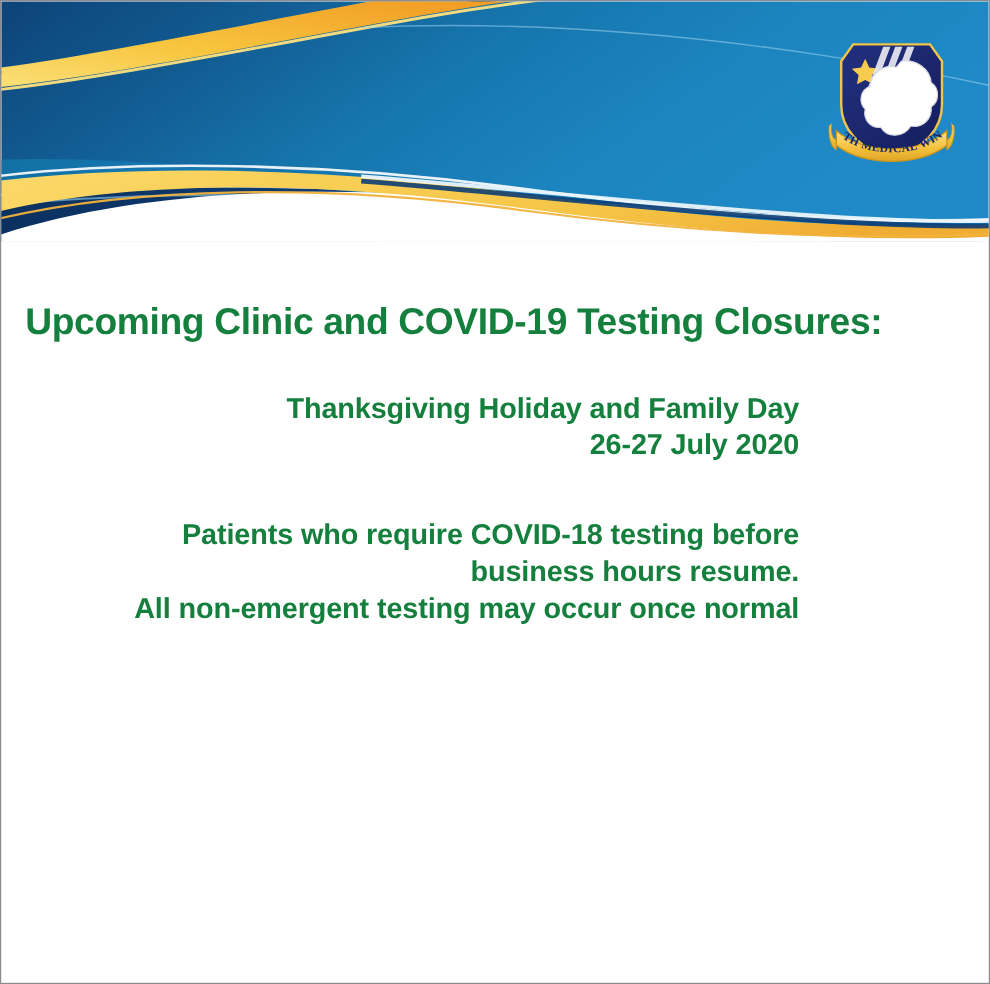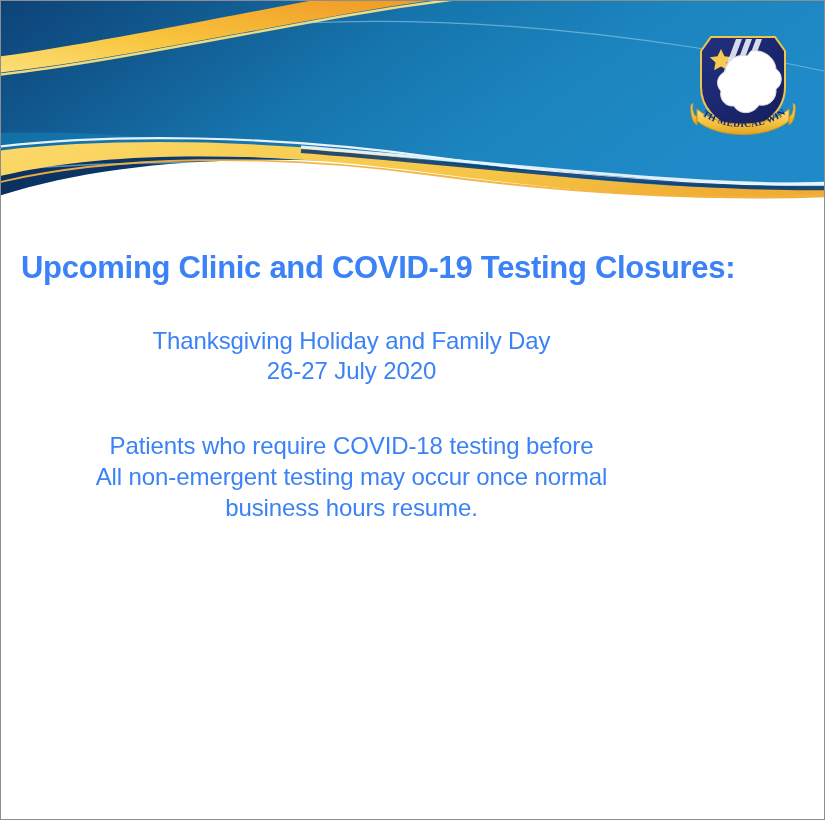--- a/index.html
+++ b/index.html
@@ -48,38 +48,38 @@
     width: 108px;
     height: 118px;
   }
 
   
   .content {
     position: absolute;
     left: 0;
     top: 232px;
     width: 701px;
-    text-align: center;
-    color: #3b82f6;
+    text-align: right;
+    color: #15803d;
   }
   .headline {
     font-size: 31px;
     font-weight: 700;
     letter-spacing: -0.3px;
     line-height: 1.12;
     margin: 0 0 0 0;
     padding: 18px 20px 0 20px;
     white-space: nowrap;
   }
   .para {
-    margin: 0;
+    margin: 16px;
     padding: 0 20px;
     font-size: 24px;
     line-height: 1.28;
-    font-weight: 400;
+    font-weight: 700;
     letter-spacing: -0.1px;
   }
   .block-date { margin-top: 40px; }
   .block-body { margin-top: 44px; }
   .block-reminder { margin-top: 46px; }
   .para .ln { display: block; white-space: nowrap; }
 </style>
 </head>
 <body>
 
@@ -195,21 +195,21 @@
 
     <h1 class="headline">Upcoming Clinic and COVID-19 Testing Closures:</h1>
 
     <div class="para block-date">
       <span class="ln">Thanksgiving Holiday and Family Day</span>
       <span class="ln">26-27 July 2020</span>
     </div>
 
     <div class="para block-body">
       <span class="ln">Patients who require COVID-18 testing before</span>
+      <span class="ln">business hours resume.</span>
       <span class="ln">All non-emergent testing may occur once normal</span>
-      <span class="ln">business hours resume.</span>
     </div>
 
     <div class="para block-reminder">
     </div>
 
   </div>
 </div>
 
 </body></html>

